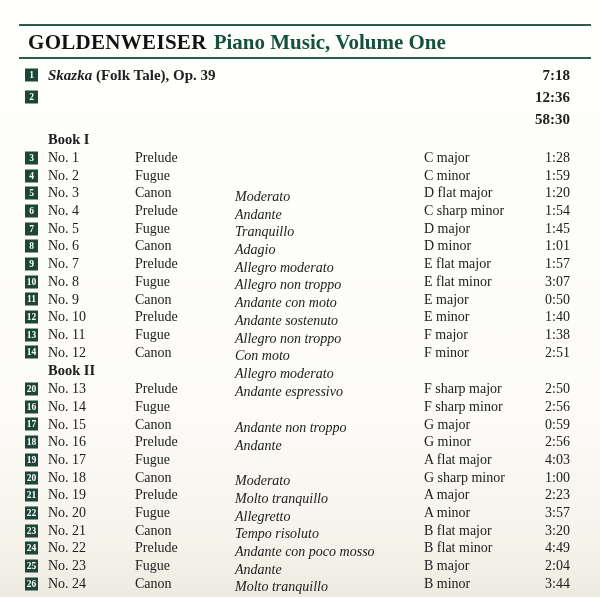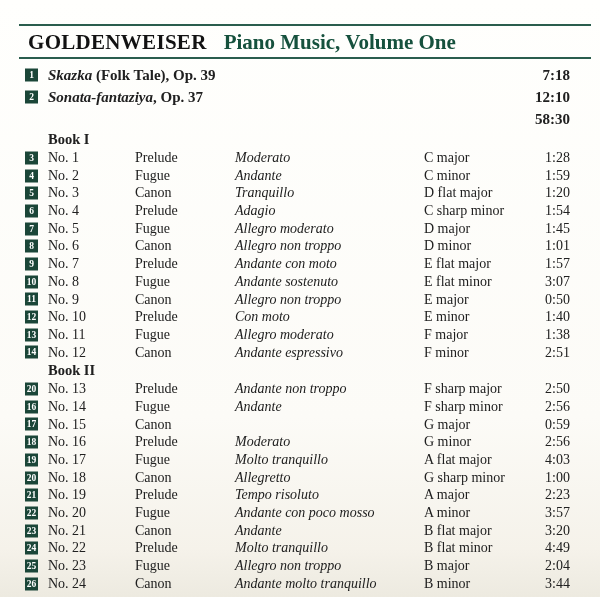--- a/index.html
+++ b/index.html
@@ -14,39 +14,39 @@
   .rule { height:2px; margin:0 9px 0 19px; background:var(--rule,#2a5d4d); }
   .rule-top { margin-top:24px; }
   .rule-bottom { margin-top:3px; }
   .title-row {
     margin:5px 9px 0 28px;
     height:23px; line-height:23px;
     font-size:21px; font-weight:bold;
     white-space:nowrap;
   }
   .title-artist { color:#121212; letter-spacing:0.3px; }
-  .title-rest { color:var(--accent,#16513d); margin-left:17px; }
+  .title-rest { color:var(--accent,#16513d); margin-left:7px; }
   .list { position:absolute; top:64px; left:0; right:0; }
   .trow { position:relative; height:17.7px; line-height:17.7px; font-size:14px; white-space:nowrap; }
   .trow.top, .trow.suite { height:22px; line-height:22px; font-size:15px; font-weight:bold; }
   .trow.book { height:19px; line-height:19px; font-size:14.5px; font-weight:bold; }
   .badge {
     position:absolute; left:25px; top:50%; transform:translateY(-50%);
     width:13px; height:13px;
     background:var(--badge,#1b4638); color:#fff;
     font-size:9.5px; line-height:13px; font-weight:bold;
     text-align:center;
   }
   .cell { position:absolute; top:0; }
   .c-title { left:48px; }
   .c-suite { left:25px; }
   .c-book  { left:48px; }
   .c-no    { left:48px; }
   .c-type  { left:135px; }
-  .c-tempo { left:235px; font-style:italic; }
+  .c-tempo { left:235px; font-style:italic;margin-top:39px; }
   .c-key   { left:424px; }
   .c-time  { right:30px; text-align:right; }
   .it { font-style:italic; }
 </style>
 </head>
 <body>
 
 <div class="page" style="--accent: #16513d; --rule: #2a5d4d; --badge: #1b4638;">
   <div class="rule rule-top"></div>
   <div class="title-row">
@@ -54,22 +54,21 @@
   </div>
   <div class="rule rule-bottom"></div>
   <div class="list" id="track-list">
       <div class="trow top">
         <span class="badge">1</span>
         <span class="cell c-title"><span class="it">Skazka</span><span> (Folk Tale), Op. 39</span></span>
         <span class="cell c-time">7:18</span>
       </div>
       <div class="trow top">
         <span class="badge">2</span>
-        <span class="cell c-title"><span class="it">Sonata-fantaziya</span><span>, Op. 37</span></span>
-        <span class="cell c-time">12:10</span>
+        <span class="cell c-time">12:36</span>
       </div>
       <div class="trow suite">
         <span class="cell c-time">58:30</span>
       </div>
       <div class="trow book">
         <span class="cell c-book">Book I</span>
       </div>
       <div class="trow">
         <span class="badge">3</span>
         <span class="cell c-no">No. 1</span>

